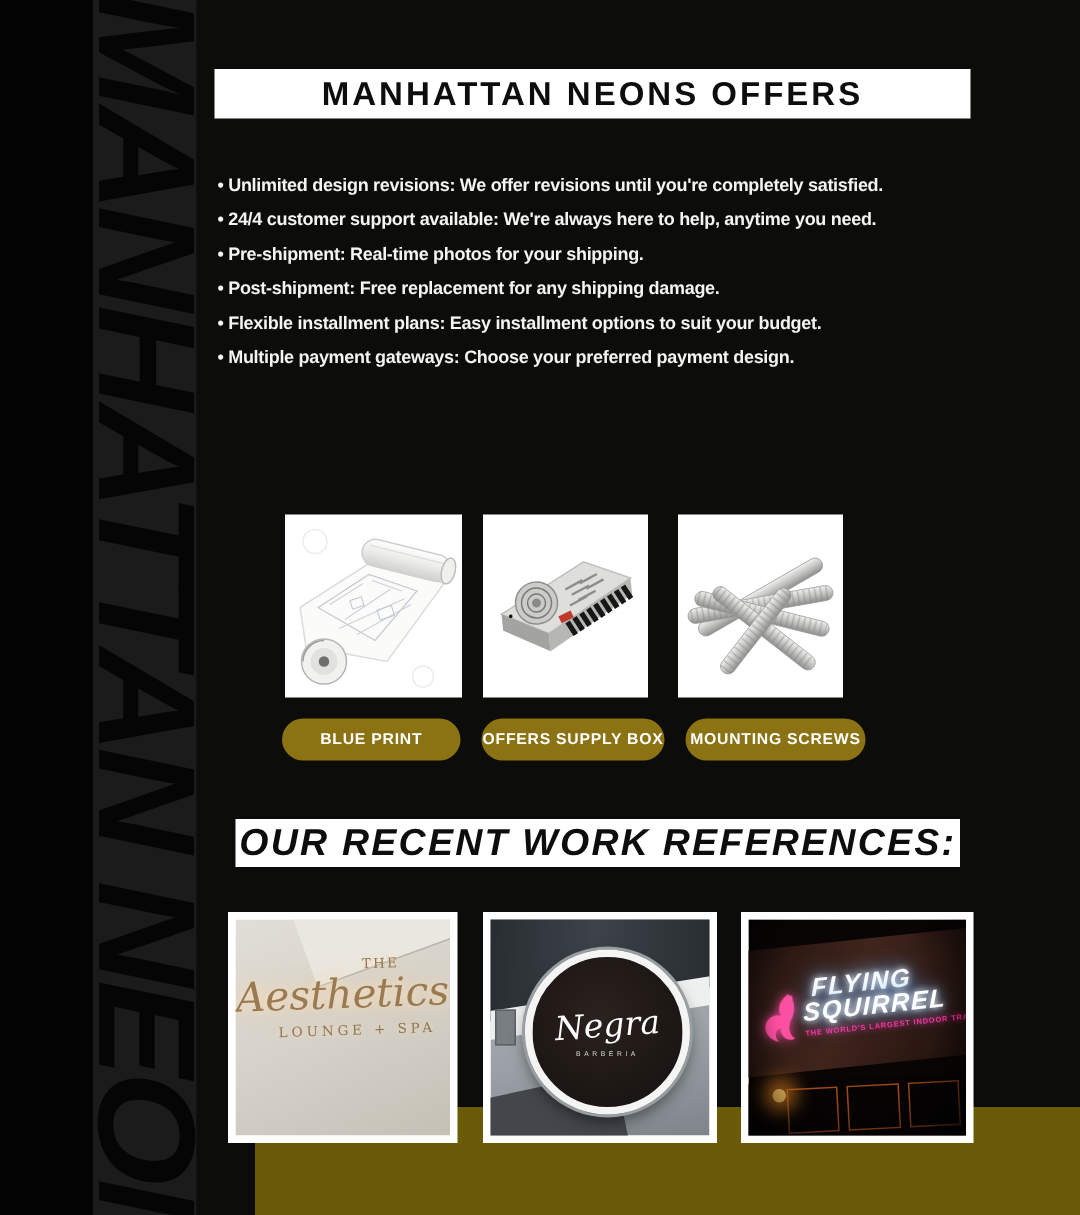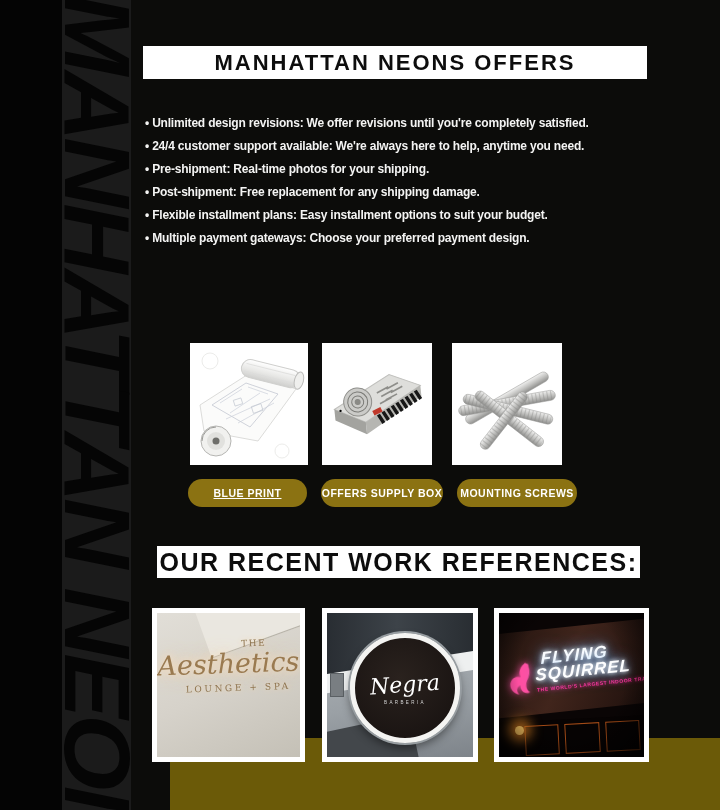--- a/index.html
+++ b/index.html
@@ -16,38 +16,38 @@
   .sidebar-text{position:absolute;left:69px;top:-6px;width:840px;height:69px;line-height:69px;
         transform:rotate(90deg) scaleX(1.06);transform-origin:0 0;
         font-weight:900;font-style:italic;font-size:92px;letter-spacing:-4px;
         color:#050505;white-space:nowrap;}
 
   
   .banner{position:absolute;background:#ffffff;color:#0d0d0d;display:flex;align-items:center;justify-content:center;
         font-weight:900;white-space:nowrap;z-index:3;}
   .banner1{left:143px;top:46px;width:504px;height:33px;font-size:22px;letter-spacing:2px;}
   .banner2{left:159px;top:298px;width:458px;height:34px;font-size:25px;letter-spacing:1.2px;}
-  .banner3{left:157px;top:546px;width:483px;height:32px;font-size:25px;letter-spacing:1.5px;}
+  .banner3{left:157px;top:546px;width:483px;height:32px;font-size:25px;letter-spacing:1.5px;font-style:italic;}
 
   
   .offers{position:absolute;left:145px;top:112px;margin:0;padding:0;list-style:none;z-index:3;}
   .offers li{font-size:12px;font-weight:700;color:#f4f4f3;line-height:23px;letter-spacing:-0.2px;white-space:nowrap;}
 
   
   .tile{position:absolute;top:343px;height:122px;background:#ffffff;z-index:3;}
   .tile svg{display:block;width:100%;height:100%;}
   .tile1{left:190px;width:118px;}
   .tile2{left:322px;width:110px;}
   .tile3{left:452px;width:110px;}
 
   
   .pill{position:absolute;top:479px;height:28px;border-radius:14px;background:#8b7212;color:#ffffff;
         display:flex;align-items:center;justify-content:center;font-size:10.5px;font-weight:700;
         letter-spacing:0.5px;white-space:nowrap;z-index:3;}
-  .pill1{left:188px;width:119px;text-decoration:underline;}
+  .pill1{left:188px;width:119px;}
   .pill2{left:321px;width:122px;}
   .pill3{left:457px;width:120px;}
 
   
   .work{position:absolute;top:608px;height:154px;background:#ffffff;padding:5px;box-sizing:border-box;z-index:3;}
   .work-inner{position:relative;width:100%;height:100%;overflow:hidden;}
   .work1{left:152px;width:153px;}
   .work2{left:322px;width:156px;}
   .work3{left:494px;width:155px;}
 

